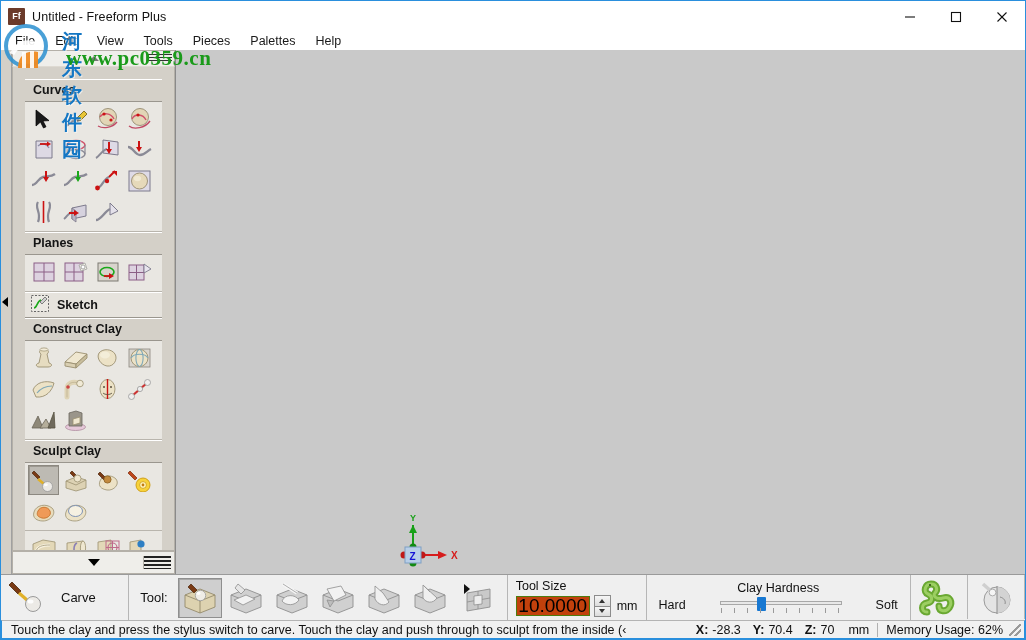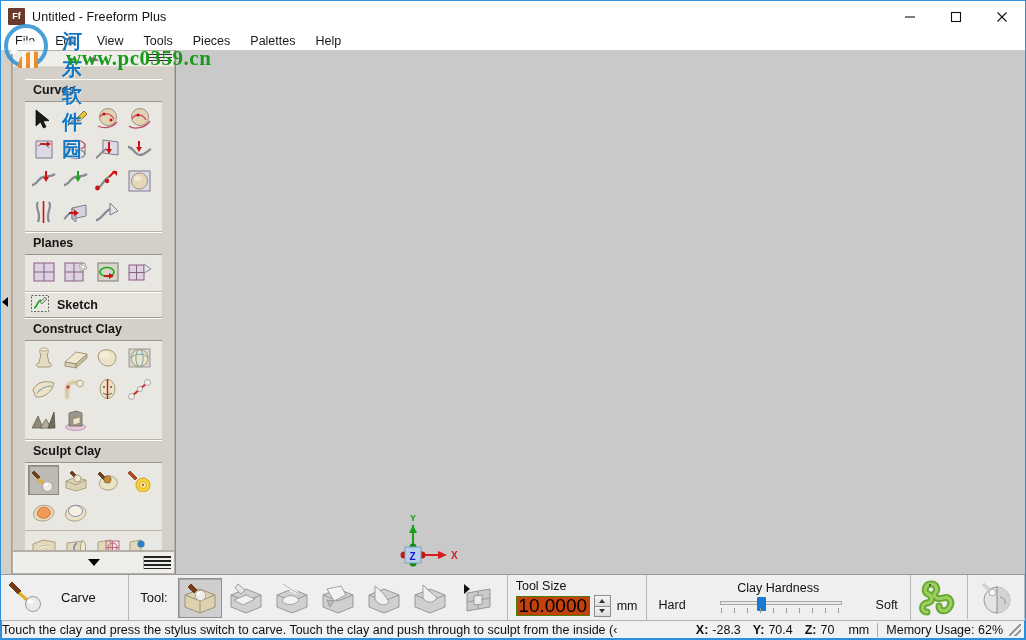--- a/index.html
+++ b/index.html
@@ -230,21 +230,21 @@
     border-right:1px solid #b6b6b6;
   }
   
   .statusbar{
     flex:0 0 19px;height:19px;
     background:#f1f1f1;
     border:1px solid #2a8fdd;
     border-top:1px solid #b4b4b4;
     display:flex;align-items:center;
     font-size:12.5px;color:#111;
-    padding-left:0;
+    padding-left:9px;
     overflow:hidden;
   }
   .sb-msg{ white-space:nowrap; overflow:hidden; }
   .sb-coords{ margin-left:auto; display:flex;align-items:center;white-space:nowrap; }
   .sb-coords b{ font-weight:bold;margin-left:12px;margin-right:4px; }
   .sb-sep{ width:1px;height:14px;background:#b0b0b0;margin:0 8px; }
   .sb-grip{
     width:12px;height:12px;margin-left:6px;margin-right:3px;
     background:
       linear-gradient(135deg,transparent 45%,#9a9a9a 45%,#9a9a9a 55%,transparent 55%),

